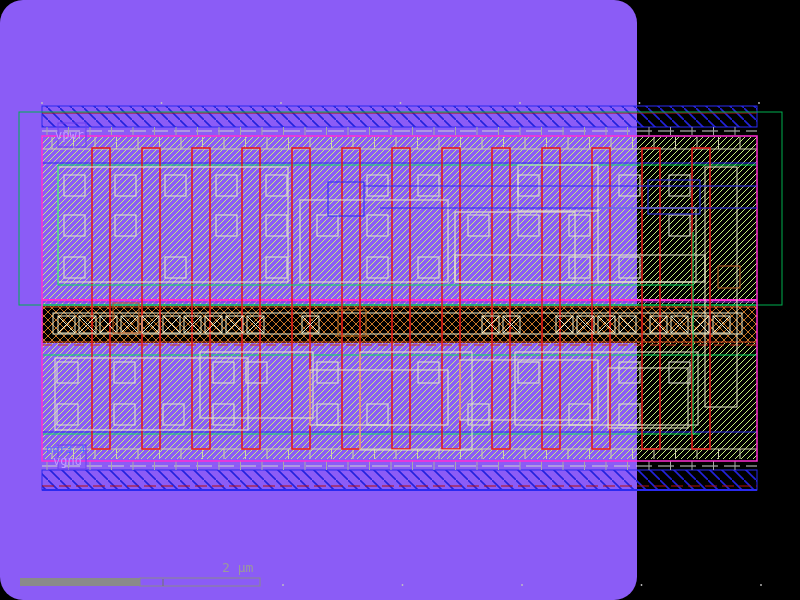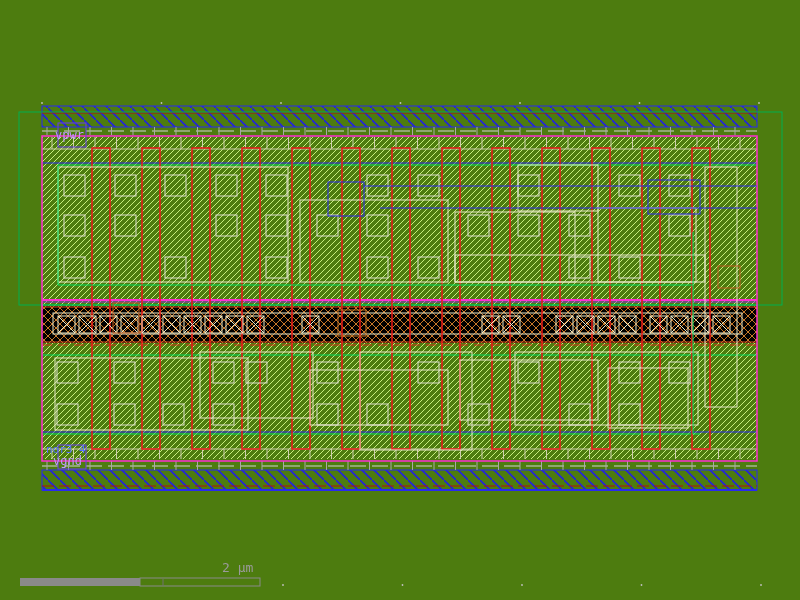--- a/index.html
+++ b/index.html
@@ -1,16 +1,16 @@
 <!DOCTYPE html>
 <html><head>
 <meta charset="utf-8">
 <style>
   html,body{margin:0;padding:0;background:#000;width:800px;height:600px;overflow:hidden;}
-  .stage{position:relative;width:800px;height:600px;background:#4d7c0f;}
+  .stage{position:relative;width:637px;height:600px;background:#8b5cf6;border-radius:23px;}
   svg{display:block;}
   text{font-family:"DejaVu Sans Mono","Liberation Mono",monospace;}
 </style>
 </head>
 <body>
 
 <div class="stage">
   <svg id="cv" width="800" height="600" viewBox="0 0 800 600">
       <defs>
         <pattern id="pG" width="6" height="6" patternUnits="userSpaceOnUse">

